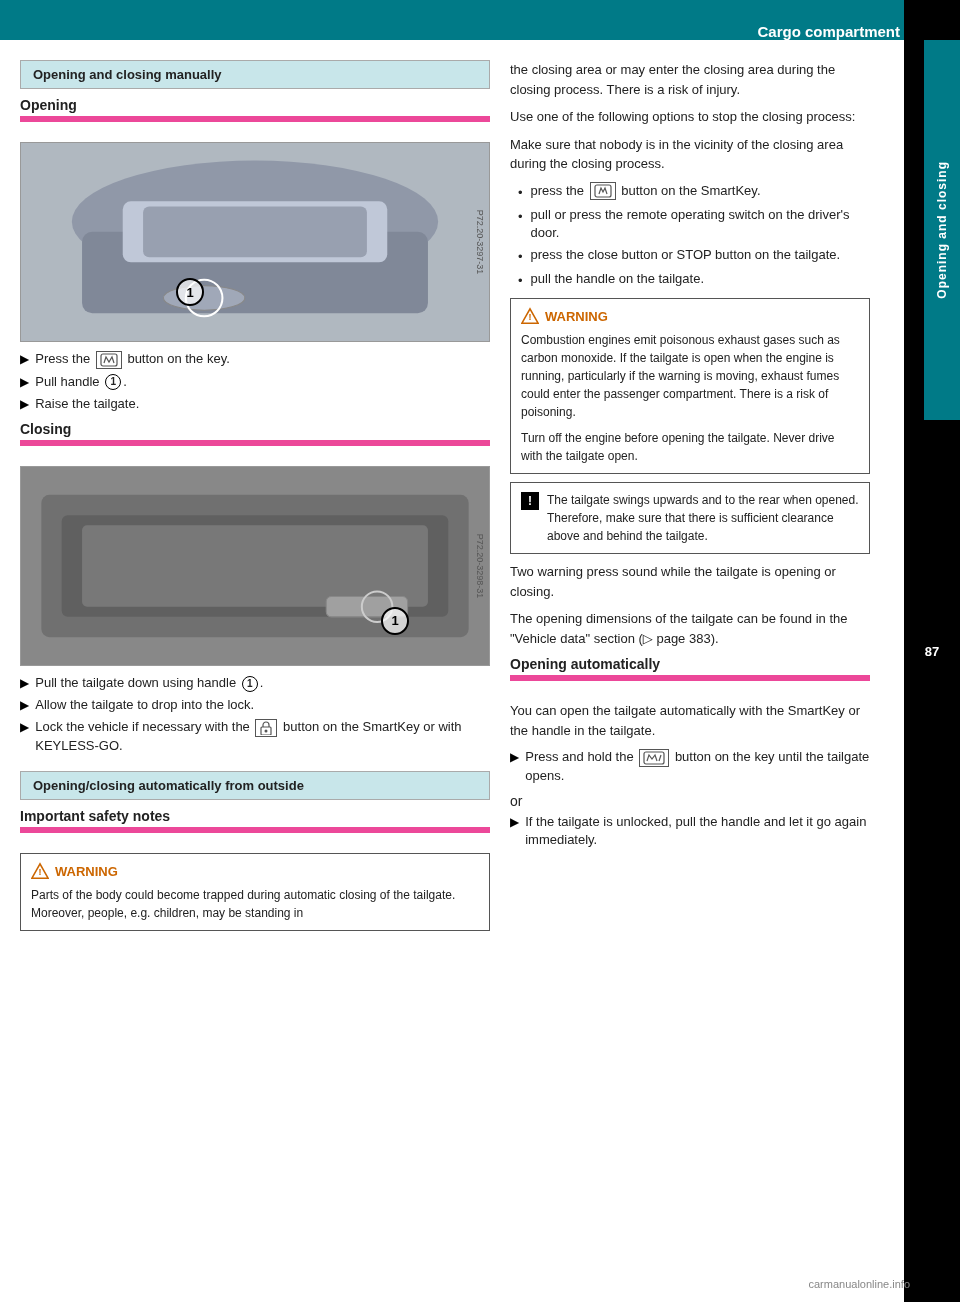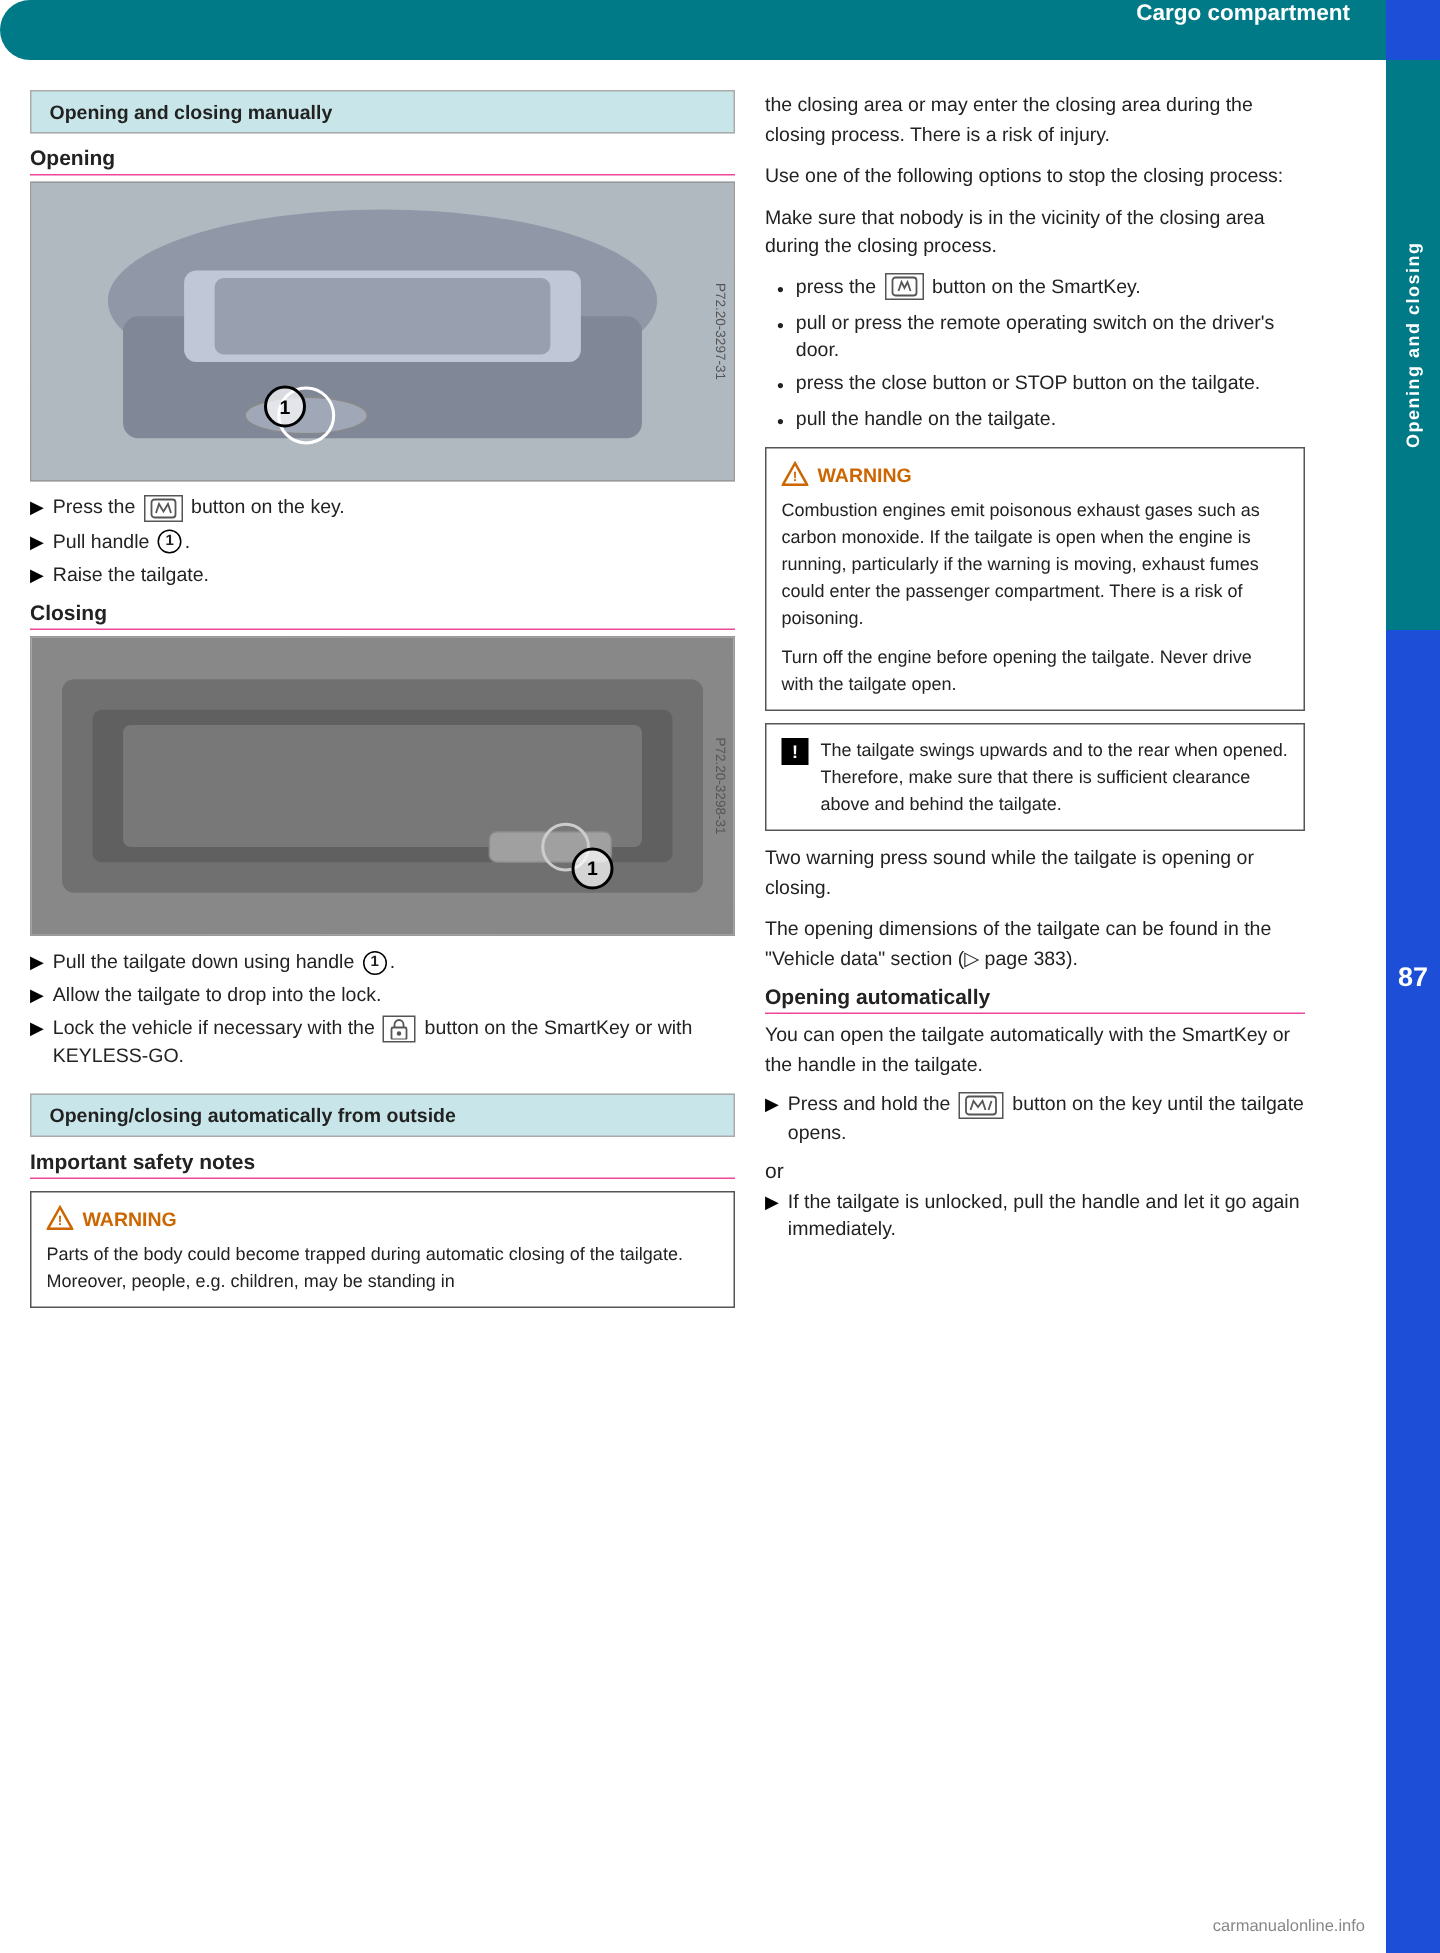--- a/index.html
+++ b/index.html
@@ -10,38 +10,37 @@
       font-size: 13px;
       background: #fff;
       color: #222;
       position: relative;
     }
 
     
     .header-bar {
       display: flex;
       justify-content: flex-end;
-      align-items: flex-start;
+      align-items: flex-end;
       background: #007a87;
       height: 40px;
       padding: 0 20px;
-      border-radius: 20px;
     }
     .header-title {
       color: #fff;
       font-size: 15px;
       font-weight: bold;
       margin-right: 40px;
     }
     .page-number {
       color: #fff;
-      font-size: 18px;
-      font-weight: bold;
-      background: #1d4ed8;
-      width: 36px;
+      font-size: 13px;
+      font-weight: bold;
+      background: #000000;
+      width: 56px;
       height: 100%;
       display: flex;
       align-items: center;
       justify-content: center;
       position: absolute;
       right: 0;
       top: 0;
     }
 
     
@@ -90,22 +89,22 @@
       padding: 6px 12px;
       font-weight: bold;
       font-size: 13px;
       margin-bottom: 8px;
       text-align: left;
     }
 
     .subsection-title {
       font-weight: bold;
       font-size: 14px;
-      margin: 8px 0 4px 0;
-      border-bottom: 1px solid #ec4899;
+      margin: 8px 0 20px 0;
+      border-bottom: 6px solid #ec4899;
       padding-bottom: 3px;
     }
 
     
     .img-placeholder {
       width: 100%;
       background: #d0d0d0;
       border: 1px solid #999;
       margin-bottom: 8px;
       display: flex;

